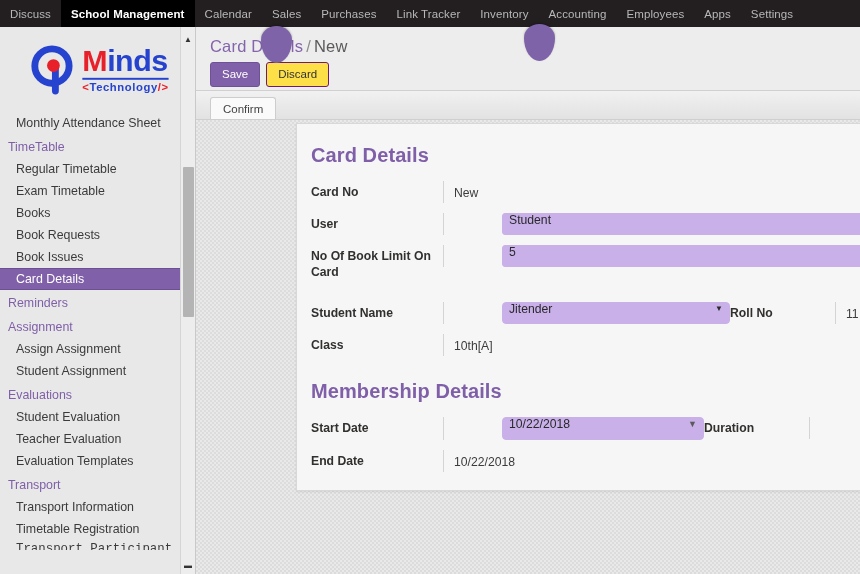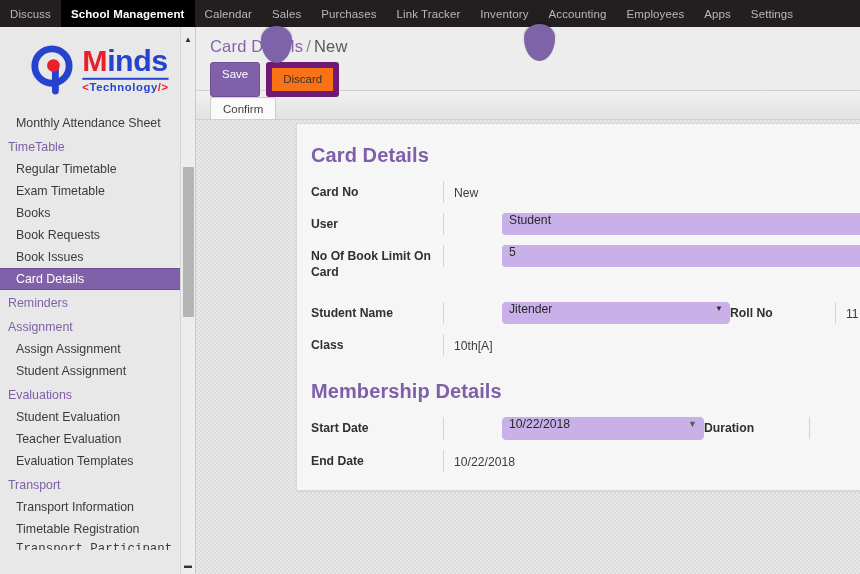--- a/index.html
+++ b/index.html
@@ -166,22 +166,22 @@
     padding: 5px 11px 6px;
     border-radius: 3px;
     cursor: pointer;
     line-height: 12px;
   }
   .btn-primary {
     background: #8060a8; color: #ffffff;
     border: 1px solid #6f5196;
   }
   .btn-default {
-    background: #f97316; color: #333333;
-    border: 6px solid #701a75;
+    background: #fde047; color: #333333;
+    border: 1px solid #701a75;
     text-align: right;
   }
 
   
   #statusbar {
     height: 29px;
     background: linear-gradient(#f1f1f1, #e2e2e2);
     border-bottom: 1px solid #cfcfcf;
     display: flex; align-items: flex-end;
     padding-left: 14px;

